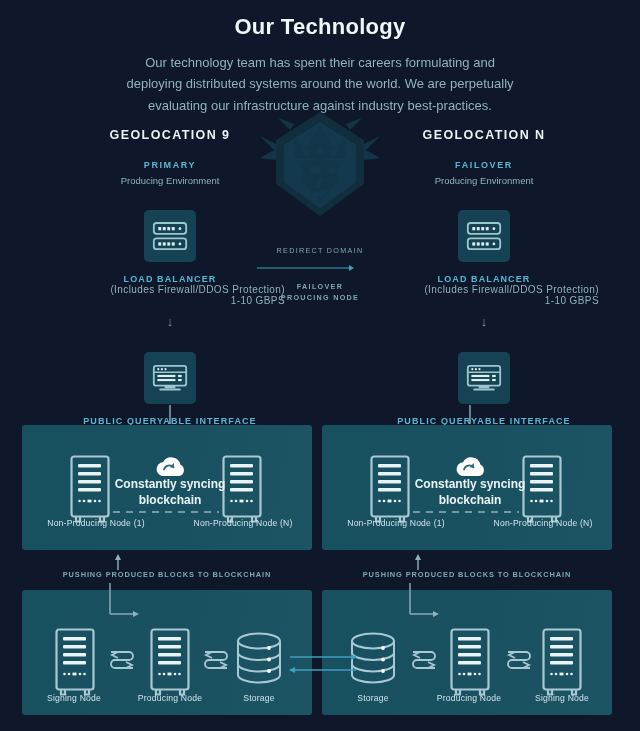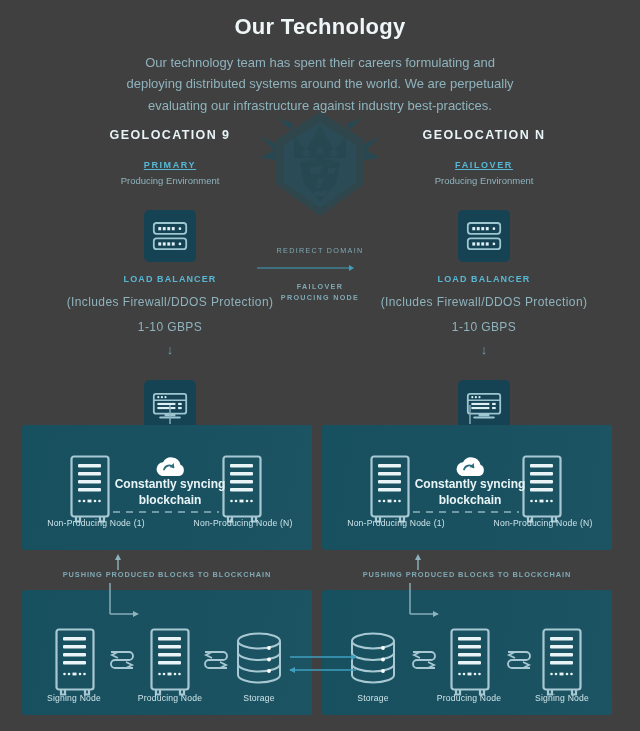--- a/index.html
+++ b/index.html
@@ -2,21 +2,21 @@
 <html><head>
 <meta charset="utf-8">
 <style>
   * { box-sizing: border-box; margin: 0; padding: 0; }
   html, body {
     width: 640px; height: 731px;
     background: #1b5668;
     font-family: "Liberation Sans", sans-serif;
     overflow: hidden;
   }
-  #page { position: relative; width: 640px; height: 731px; background: #404040; }
+  #page { position: relative; width: 640px; height: 731px; background: #0f172a; }
 
   
   .hdr { position: absolute; top: 14px; left: 0; width: 640px; text-align: center; }
   .hdr-title {
     font-size: 22px; font-weight: bold; color: #eef6f8;
     letter-spacing: .3px;
   }
   .hdr-sub {
     margin: 12px auto 7px; width: 400px;
     font-size: 13px; line-height: 1.65; color: #8fb3bd;
@@ -27,35 +27,35 @@
 
   
   .col { position: absolute; top: 128px; width: 230px; text-align: center; }
   .col-left  { left: 55px; }
   .col-right { left: 369px; }
   .geo-title {
     font-size: 12.5px; font-weight: bold; color: #e8f3f6; letter-spacing: 1.4px;
   }
   .role {
     margin-top: 18px; font-size: 9px; font-weight: bold;
-    color: #57b8d6; letter-spacing: 1.6px; text-decoration: underline;
+    color: #57b8d6; letter-spacing: 1.6px;
   }
   .role-sub { margin-top: 5px; font-size: 9.5px; color: #8fb3bd; text-align: center; }
 
   
   .tile {
     width: 52px; height: 52px; margin: 24px auto 0;
     background: #154354; border-radius: 5px;
     display: flex; align-items: center; justify-content: center;
   }
   .cap {
     margin-top: 12px; font-size: 9px; font-weight: bold;
     color: #57b8d6; letter-spacing: 1.1px;
   }
-  .cap-sub { margin-top: 11px; font-size: 12px; color: #8fb3bd; letter-spacing: .4px; }
+  .cap-sub { margin-top: 0; font-size: 10px; color: #8fb3bd; letter-spacing: .4px; text-align: right; }
   .arrow-dn {
     margin: 9px auto 0; font-size: 13px; color: #6fa3b3; line-height: 1;
   }
 
   
   .mid { position: absolute; left: 255px; top: 246px; width: 130px; text-align: center; }
   .mid-lbl { font-size: 7.2px; font-weight: normal; color: #7fa8b4; letter-spacing: 1.3px; }
   .mid-arrow { margin: 9px 0 10px; height: 8px; }
   .mid-lbl2 { font-size: 7.2px; font-weight: bold; color: #7fa8b4; letter-spacing: 1.3px; line-height: 1.5; }
 

